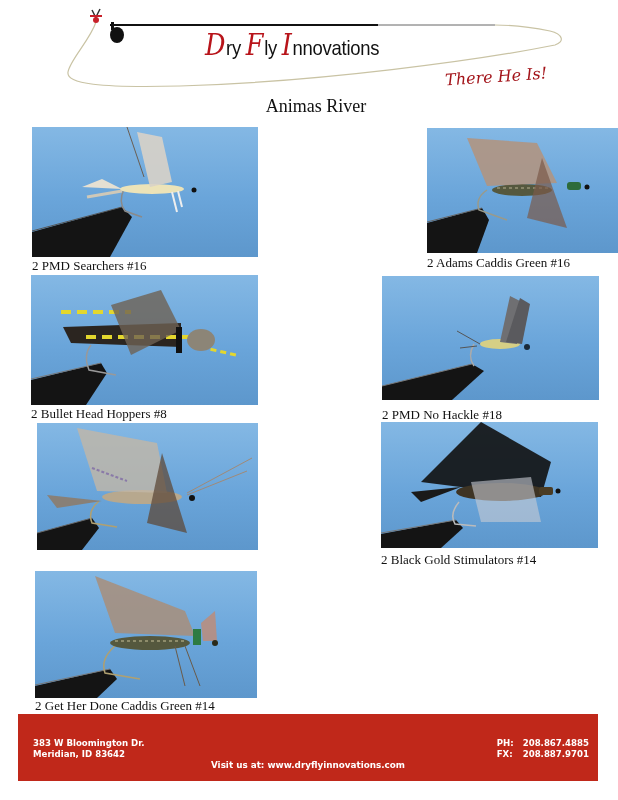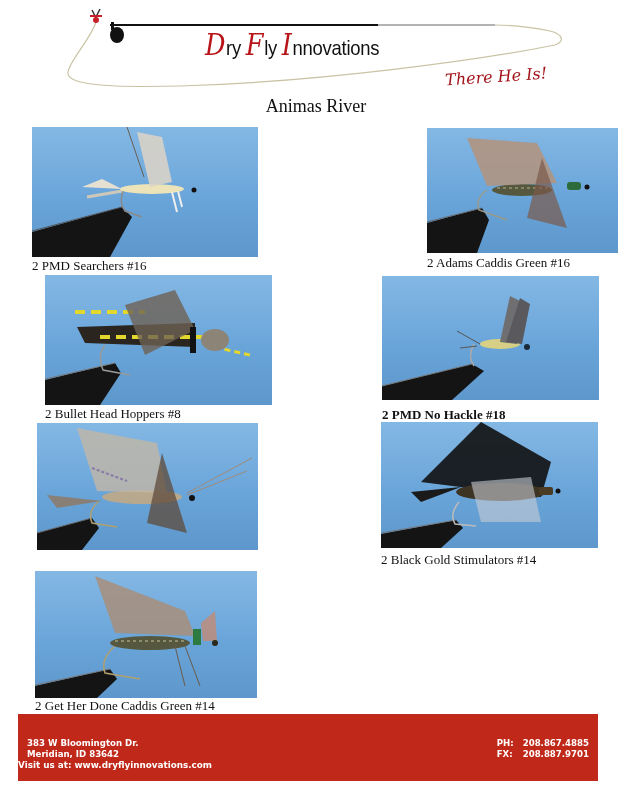--- a/index.html
+++ b/index.html
@@ -14,24 +14,24 @@
 
   .page-title { position: absolute; left: 0; width: 632px; top: 96px; text-align: center; font-size: 18px; color: #111; }
 
   .fly { position: absolute; }
   .fly .photo { position: absolute; left: 0; top: 0; overflow: hidden;
     background: linear-gradient(180deg, #84b8e4 0%, #6aa5da 55%, #5d97cc 100%); }
   .fly .caption { position: absolute; left: 0; width: 100%; font-size: 13px; color: #111; white-space: nowrap; }
   .photo svg { position: absolute; left: 0; top: 0; width: 100%; height: 100%; }
 
   .footer { position: absolute; left: 18px; top: 714px; width: 580px; height: 67px; background: #c0281a; color: #fff; font-family: "DejaVu Sans", sans-serif; font-weight: bold; font-size: 8.6px; }
-  .footer .addr { position: absolute; left: 9px; top: 24px; line-height: 11px; }
+  .footer .addr { position: absolute; left: 15px; top: 24px; line-height: 11px; }
   .footer .contact { position: absolute; right: 9px; top: 24px; line-height: 11px; text-align: left; }
   .footer .contact span.lbl { display: inline-block; width: 26px; }
-  .footer .visit { position: absolute; left: 0; width: 100%; top: 46px; text-align: left; font-size: 8.8px; }
+  .footer .visit { position: absolute; left: 0; width: 100%; top: 46px; text-align: center; font-size: 8.8px; }
 </style>
 </head>
 <body>
 
 <div class="logo">
   <svg width="520" height="95" viewBox="0 0 520 95">
 
     <path d="M36 22 C 30 40, 10 60, 8 72 C 6 84, 40 88, 120 86 C 260 82, 420 60, 495 45 C 505 42, 503 34, 490 31 C 470 27, 450 25, 435 25" fill="none" stroke="#c9c3a4" stroke-width="1.2"></path>
 
     <line x1="50" y1="25" x2="318" y2="25" stroke="#111" stroke-width="2"></line>
@@ -80,21 +80,21 @@
       <path d="M70 60 L125 60" stroke="#b8b090" stroke-width="1" stroke-dasharray="3 3"></path>
       <path d="M60 58 L40 10 L110 15 L130 55 Z" fill="#b09582" opacity="0.9"></path>
       <path d="M115 30 L140 100 L100 90 Z" fill="#7b5a4a" opacity="0.7"></path>
       <rect x="140" y="54" width="14" height="8" rx="3" fill="#2e6b3a"></rect>
       <circle cx="160" cy="59" r="2.5" fill="#111"></circle>
     </svg>
   </div>
   <div class="caption" style="top:127px;">2 Adams Caddis Green #16</div>
 </div>
 
-<div class="fly" style="left:45px; top:275px; width:227px; height:156px;">
+<div class="fly" style="left:31px; top:275px; width:227px; height:156px;">
   <div class="photo" style="width:227px; height:130px;">
     <svg viewBox="0 0 227 130" preserveAspectRatio="none">
       <path d="M0 105 L70 88 L76 98 L55 130 L0 130 Z" fill="#141414"></path>
       <path d="M0 104 L70 88" stroke="#777" stroke-width="1"></path>
       <path d="M60 70 Q52 80 58 95 L85 100" fill="none" stroke="#999" stroke-width="1.5"></path>
       <path d="M32 52 L150 48 L150 72 L40 68 Z" fill="#2b2520"></path>
       <path d="M30 37 L100 37" stroke="#e3d72e" stroke-width="4" stroke-dasharray="10 6"></path>
       <path d="M55 62 L175 62" stroke="#e3d72e" stroke-width="4" stroke-dasharray="10 6"></path>
       <path d="M160 70 L205 80" stroke="#e3d72e" stroke-width="3" stroke-dasharray="6 4"></path>
       <path d="M80 30 L130 15 L150 55 L100 80 Z" fill="#6e6254" opacity="0.8"></path>
@@ -111,21 +111,21 @@
       <path d="M0 110 L90 88 L102 95 L70 124 L0 124 Z" fill="#141414"></path>
       <path d="M0 110 L90 88" stroke="#777" stroke-width="1"></path>
       <path d="M92 68 Q85 80 92 90" fill="none" stroke="#aaa" stroke-width="1.5"></path>
       <path d="M75 55 L98 68 M78 72 L95 70" stroke="#555" stroke-width="1"></path>
       <ellipse cx="118" cy="68" rx="20" ry="5" fill="#d6cf85"></ellipse>
       <path d="M118 66 L128 20 L138 25 L135 68 Z" fill="#6f6f72"></path>
       <path d="M124 66 L138 22 L148 28 L140 68 Z" fill="#5a5a5e"></path>
       <circle cx="145" cy="71" r="3" fill="#1a2a3a"></circle>
     </svg>
   </div>
-  <div class="caption" style="top:131px;font-weight:bold;">2 PMD No Hackle #18</div>
+  <div class="caption" style="top:131px;">2 PMD No Hackle #18</div>
 </div>
 
 <div class="fly" style="left:37px; top:423px; width:221px; height:146px;">
   <div class="photo" style="width:221px; height:127px;">
     <svg viewBox="0 0 221 127" preserveAspectRatio="none">
       <path d="M0 110 L55 95 L62 105 L45 127 L0 127 Z" fill="#141414"></path>
       <path d="M0 110 L55 95" stroke="#666" stroke-width="1"></path>
       <path d="M62 78 Q50 88 55 100 L80 104" fill="none" stroke="#b0a070" stroke-width="1.5"></path>
       <path d="M10 72 L65 78 L20 85 Z" fill="#8e7a66" opacity="0.85"></path>
       <ellipse cx="105" cy="74" rx="40" ry="7" fill="#b7a88e"></ellipse>

